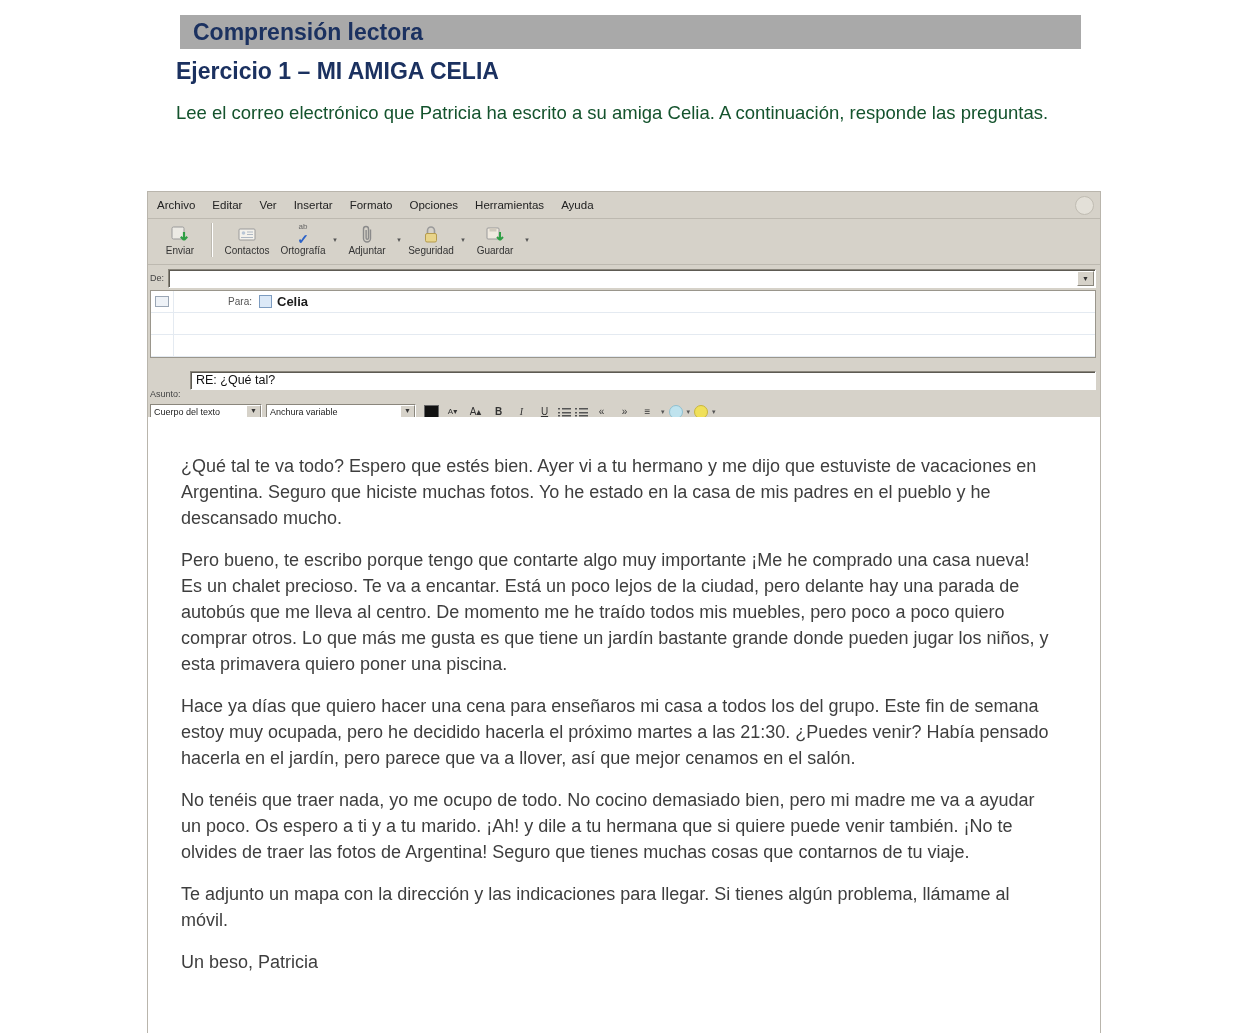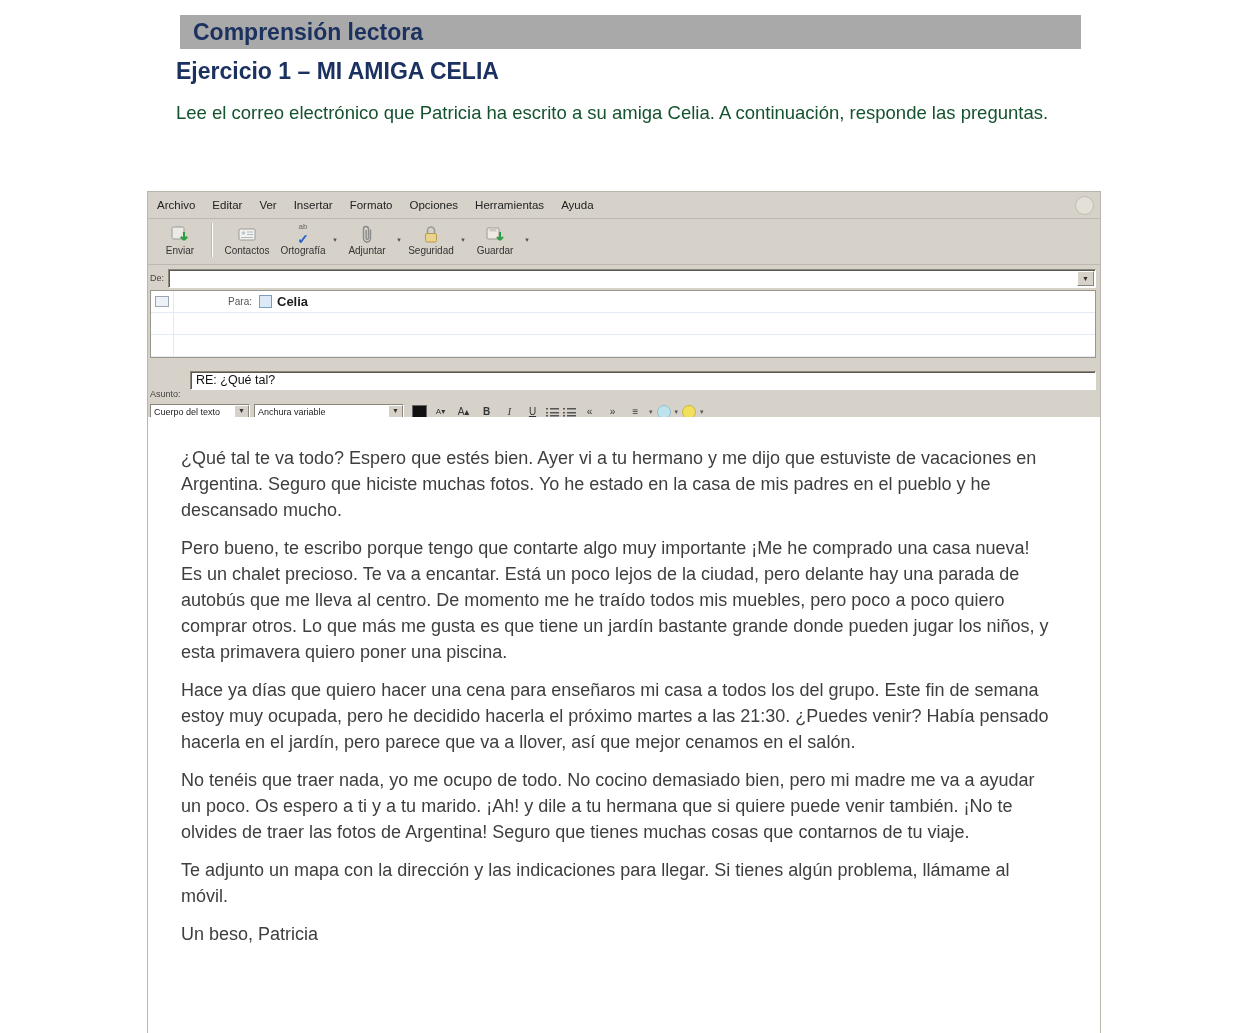--- a/index.html
+++ b/index.html
@@ -57,21 +57,21 @@
   .subject-row{display:flex;align-items:center;padding:3px 4px 2px 2px;}
   .subject-label{width:40px;margin-top:28px;}
   .subject-input{flex:1;height:17px;background:#fff;border:1px solid;border-color:#8a867c #fff #fff #8a867c;
                  box-shadow:inset 1px 1px 0 #5d5a52;font-size:12.5px;color:#111;padding:0 5px;line-height:17px;}
 
   .fmt-bar{display:flex;align-items:center;height:22px;padding-left:2px;gap:4px;}
   .fmt-select{height:16px;background:#fff;border:1px solid;border-color:#8a867c #fff #fff #8a867c;
               display:flex;align-items:center;justify-content:space-between;font-size:9px;color:#222;
               padding-left:3px;box-sizing:border-box;}
   .fmt-select .dd{width:13px;height:12px;line-height:10px;flex:none;}
-  .ps-select{width:100px;}
+  .ps-select{width:112px;}
   .font-select{width:150px;}
   .fmt-swatch{width:13px;height:13px;background:#111;border:1px solid #666;margin-left:4px;flex:none;}
   .fmt-btn{min-width:15px;height:16px;font-size:10px;color:#333;text-align:center;line-height:16px;
            padding:0 2px;flex:none;}
   .b{font-weight:bold;} .i{font-style:italic;font-family:"Liberation Serif",serif;} .u{text-decoration:underline;}
   .li-ic{width:13px;height:10px;flex:none;background:
       linear-gradient(#555,#555) 4px 1px/9px 1.5px no-repeat,
       linear-gradient(#555,#555) 4px 4.5px/9px 1.5px no-repeat,
       linear-gradient(#555,#555) 4px 8px/9px 1.5px no-repeat,
       linear-gradient(#555,#555) 0 1px/2px 1.5px no-repeat,
@@ -79,21 +79,21 @@
       linear-gradient(#555,#555) 0 8px/2px 1.5px no-repeat;}
   .smiley{width:12px;height:12px;border-radius:50%;flex:none;}
   .smiley.cyan{background:#bfe3ee;border:1px solid #8fc0d0;}
   .smiley.yellow{background:#f0e05a;border:1px solid #c8b63e;}
   .mini-arrow{font-size:7px;color:#555;}
 
   .sep-dark{height:3px;background:#4a4a48;}
 
   .msg-body{position:absolute;left:0;right:0;top:225px;bottom:0;background:#fff;
             padding:20px 45px 0 33px;overflow:hidden;cursor:text;}
-  .msg-body p{margin:8px 0 12px 0;font-size:18px;line-height:26px;color:#3e3e3e;}
+  .msg-body p{margin:16px 0 12px 0;font-size:18px;line-height:26px;color:#3e3e3e;}
 </style>
 </head>
 <body>
 
 <div class="page">
 
   <div class="section-bar">
     <span class="section-title">Comprensión lectora</span>
   </div>
 

